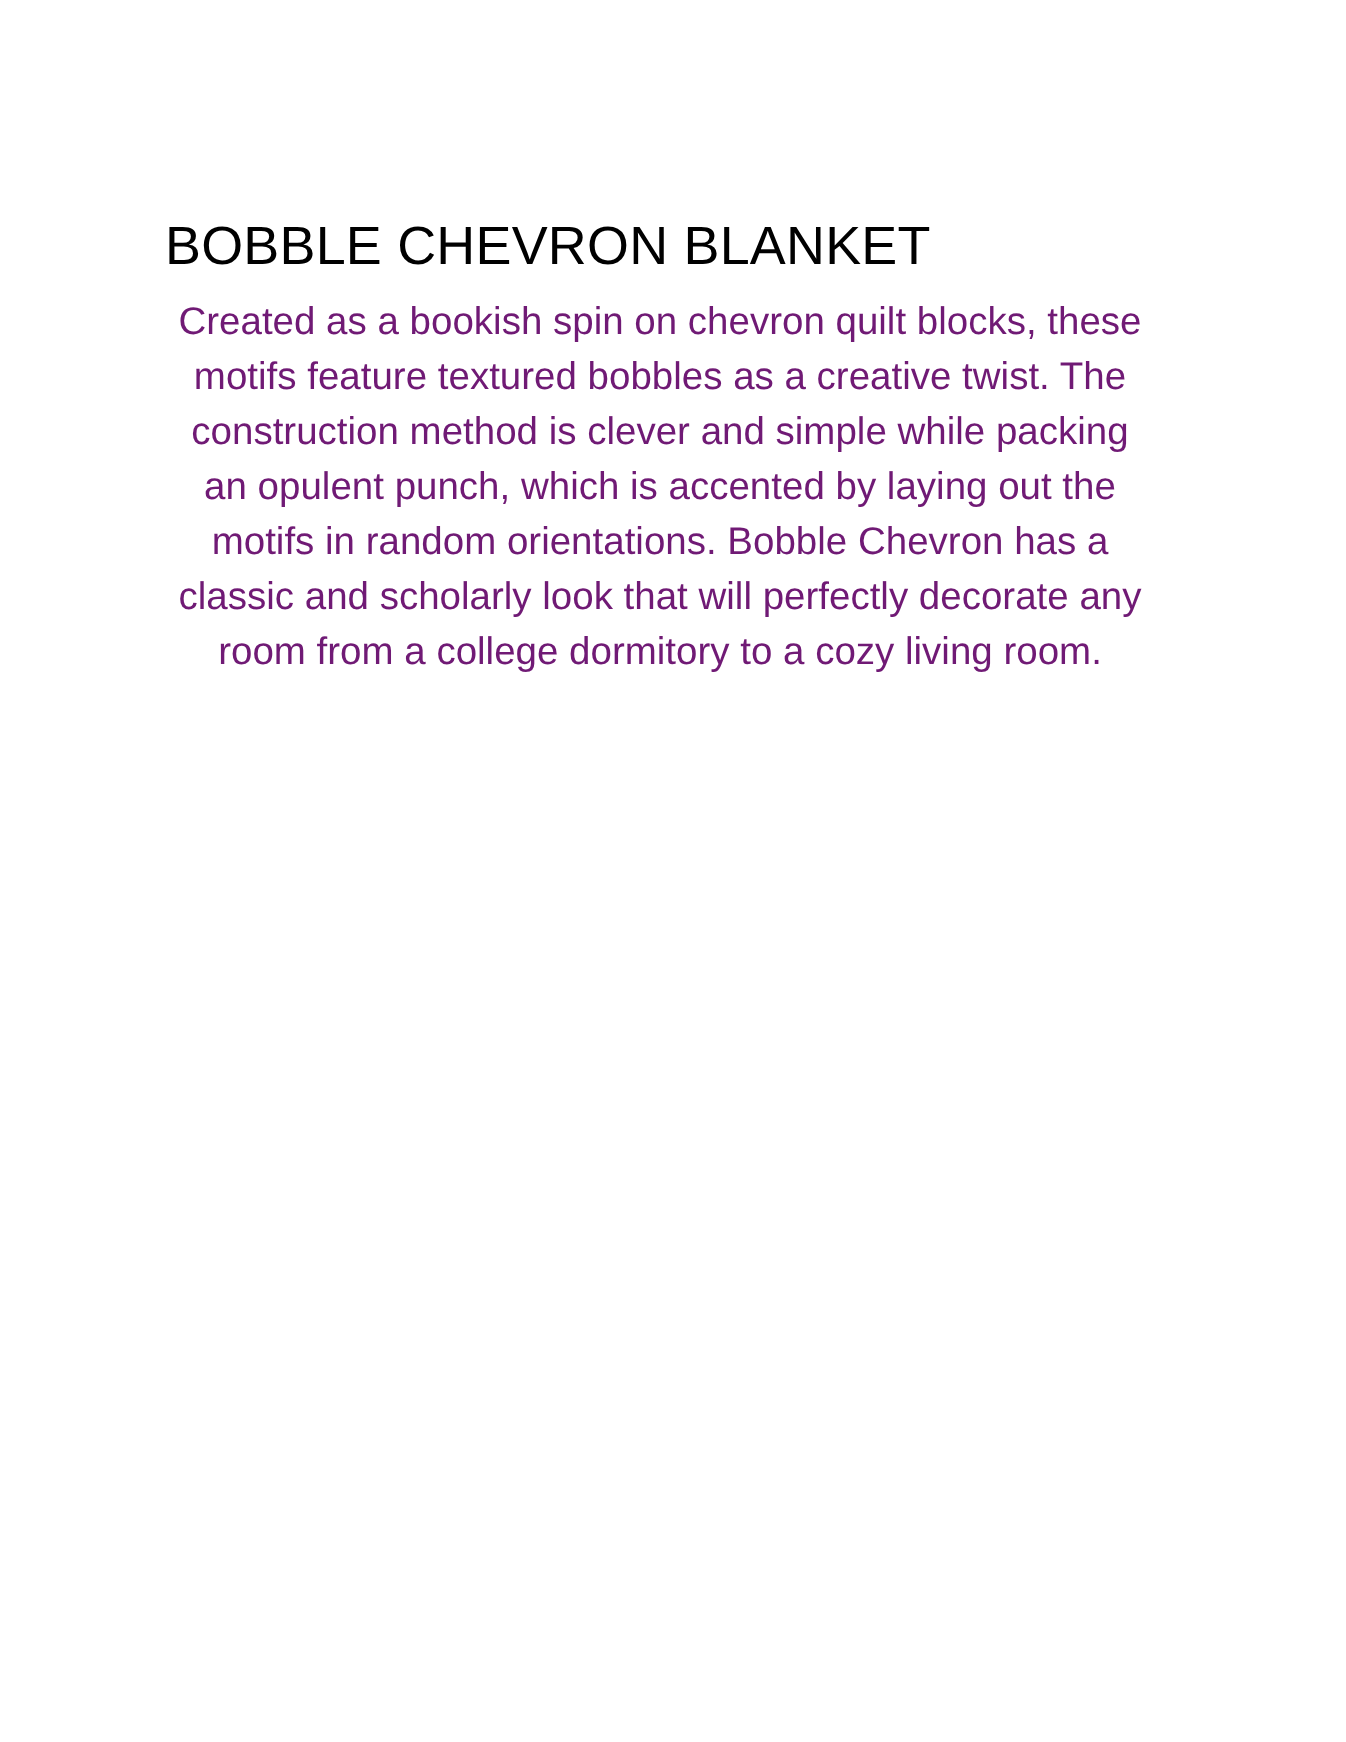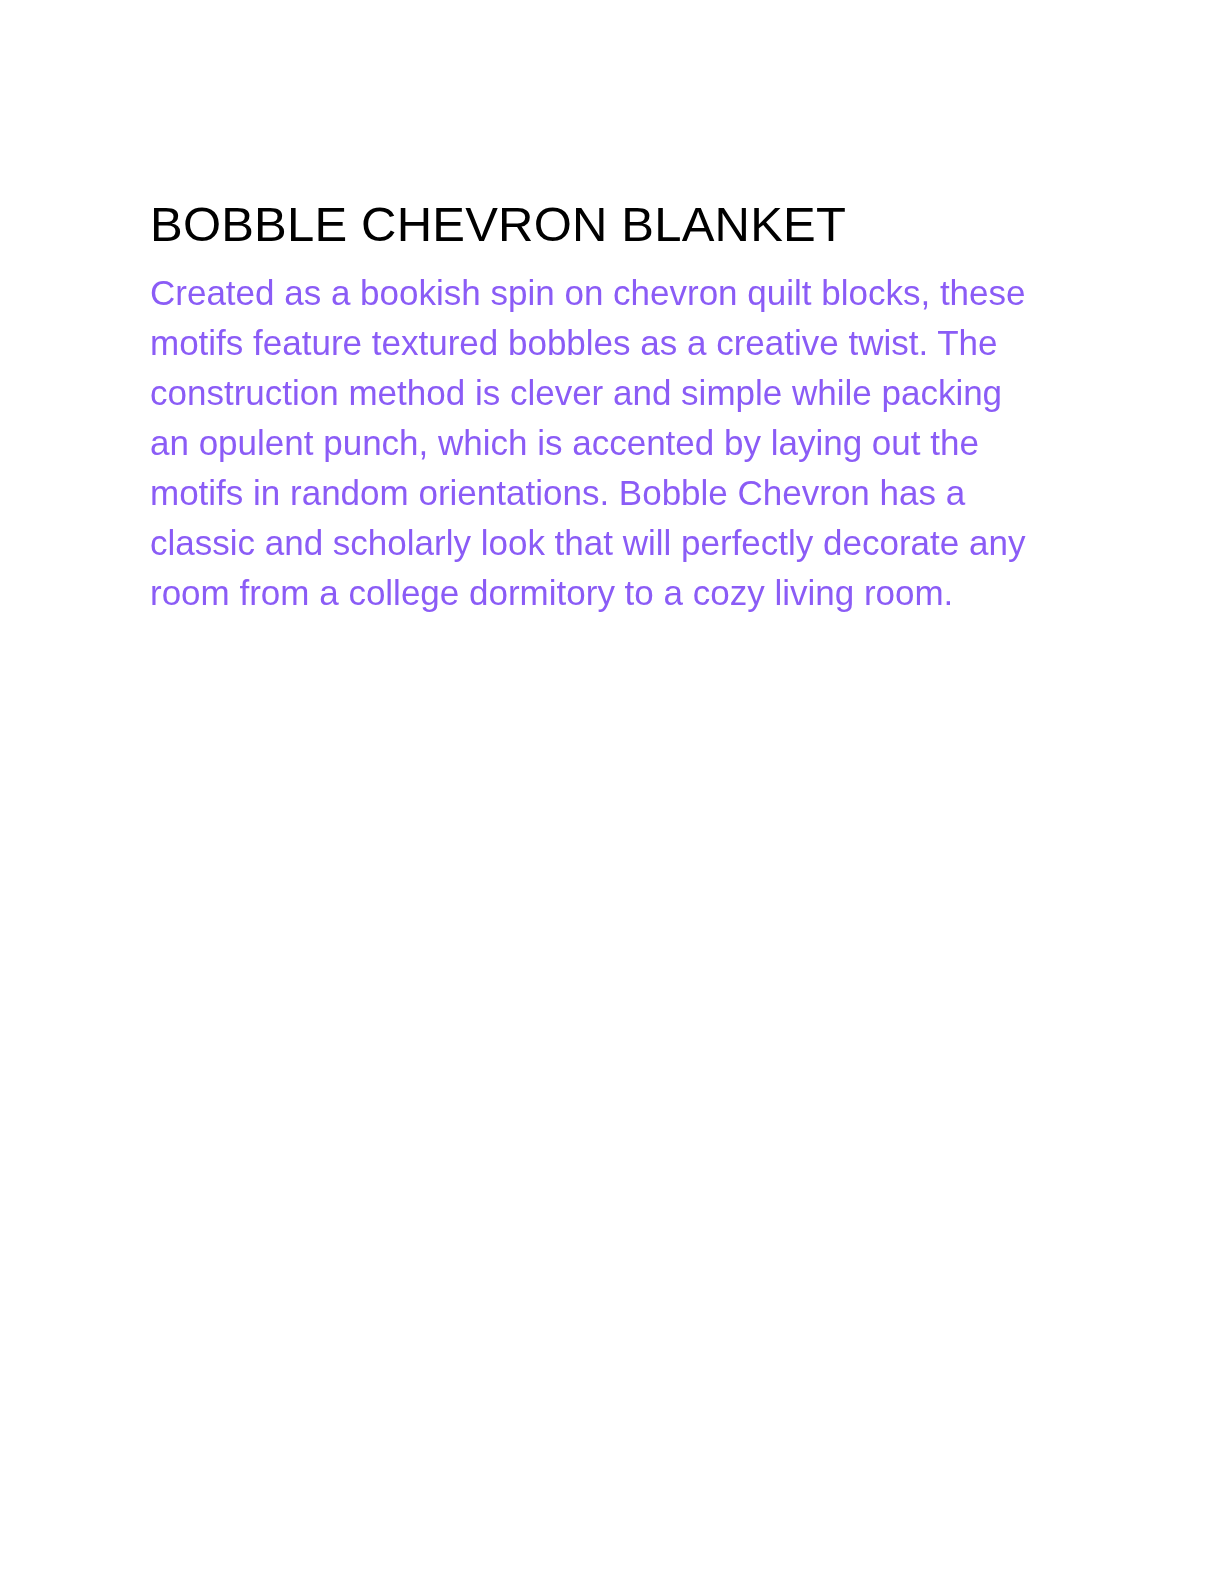--- a/index.html
+++ b/index.html
@@ -37,22 +37,22 @@
     margin: 0 0 14px 0;
     color: #000000;
     white-space: nowrap;
   }
   .doc-paragraph {
     font-family: "Liberation Sans", sans-serif;
     font-size: 35px;
     font-weight: 400;
     line-height: 50px;
     margin: 0;
-    color: #8b5cf6;
-    text-align: left;
+    color: #701a75;
+    text-align: center;
     max-width: 900px;
   }
 </style>
 </head>
 <body>
 
 <div class="page">
   <div class="content">
     <h1 class="doc-title">BOBBLE CHEVRON BLANKET</h1>
     <p class="doc-paragraph">Created as a bookish spin on chevron quilt blocks, these motifs feature textured bobbles as a creative twist. The construction method is clever and simple while packing an opulent punch, which is accented by laying out the motifs in random orientations. Bobble Chevron has a classic and scholarly look that will perfectly decorate any room from a college dormitory to a cozy living room.</p>

